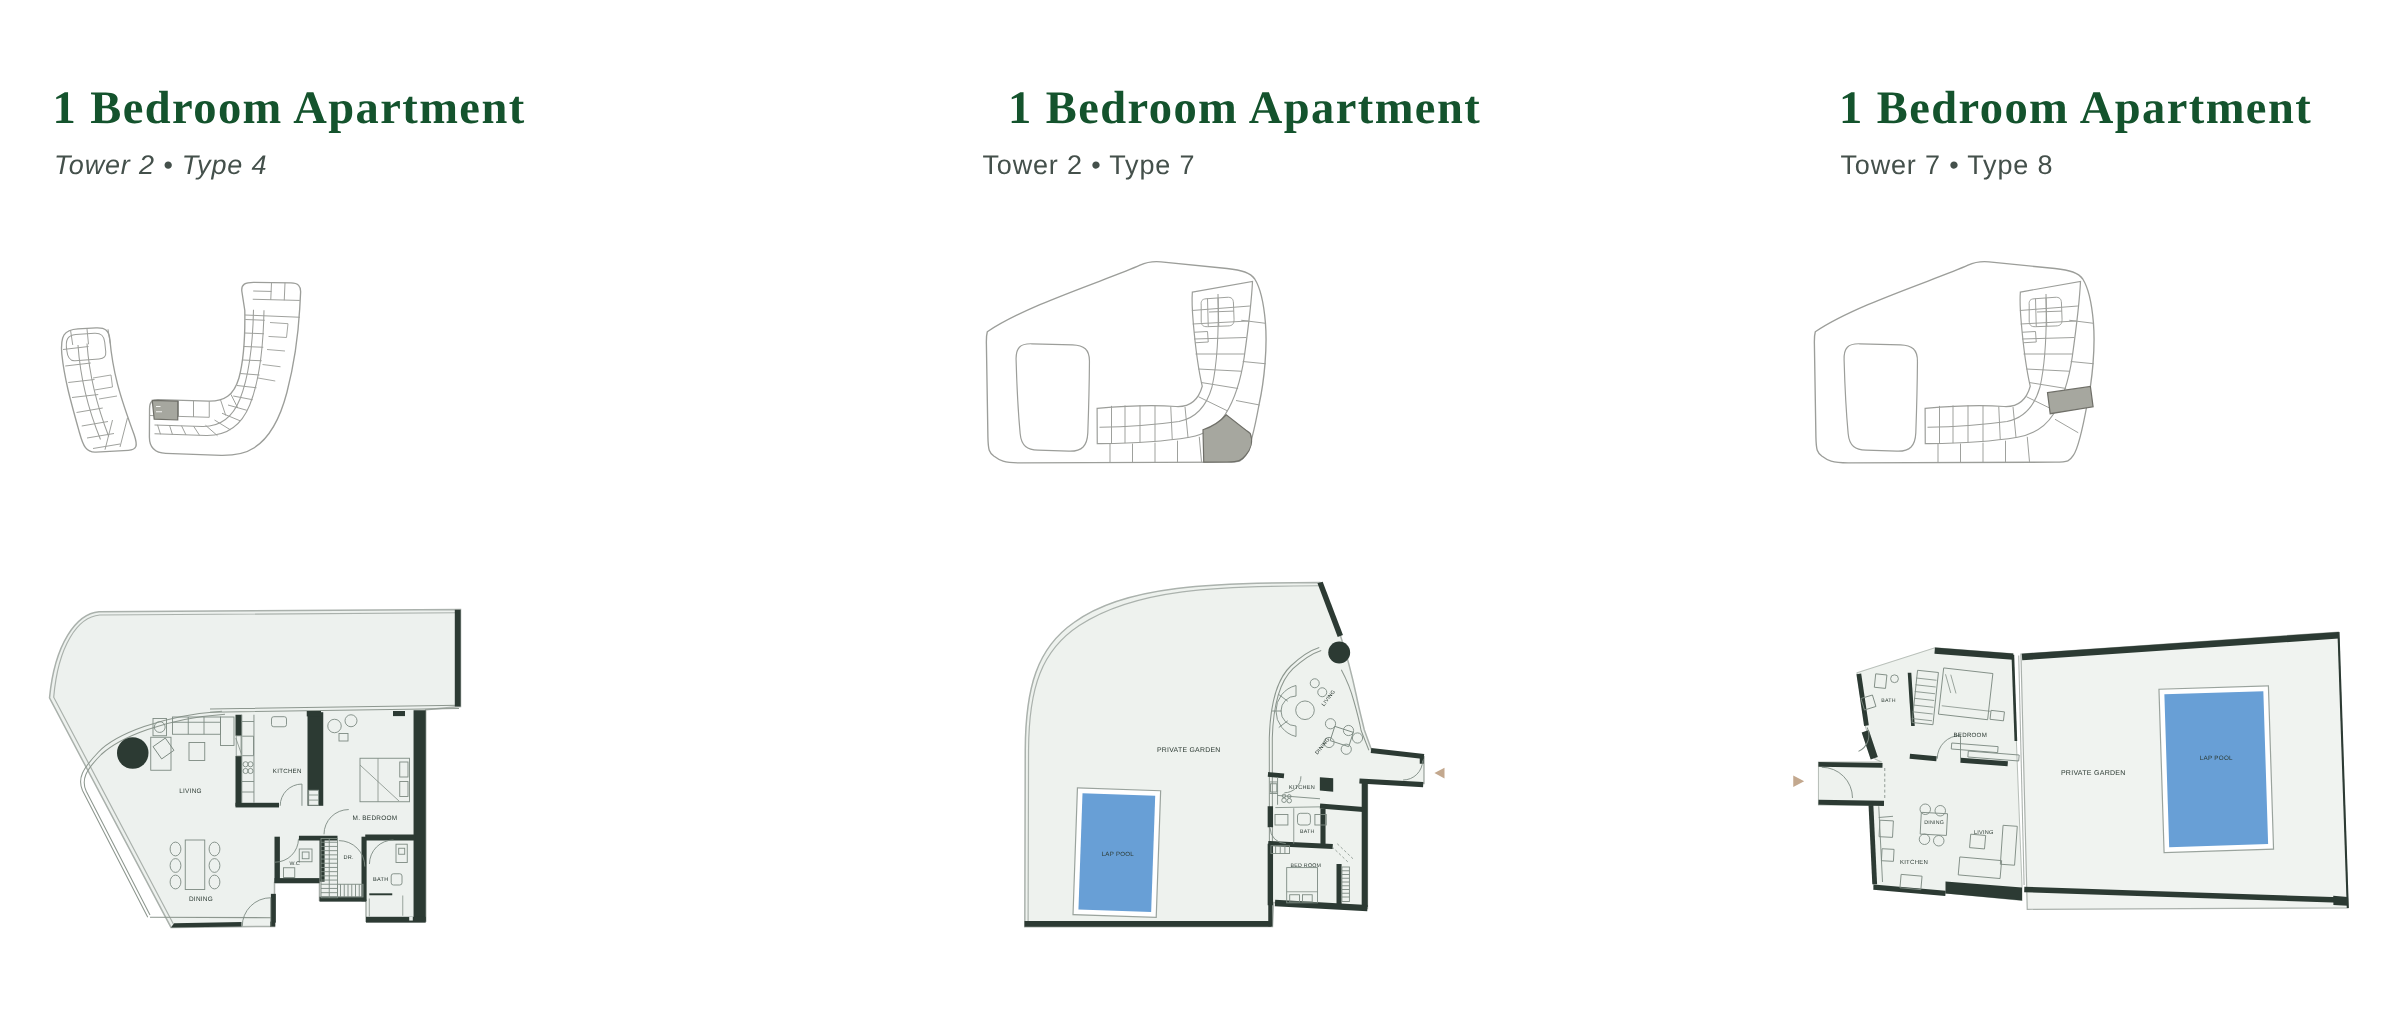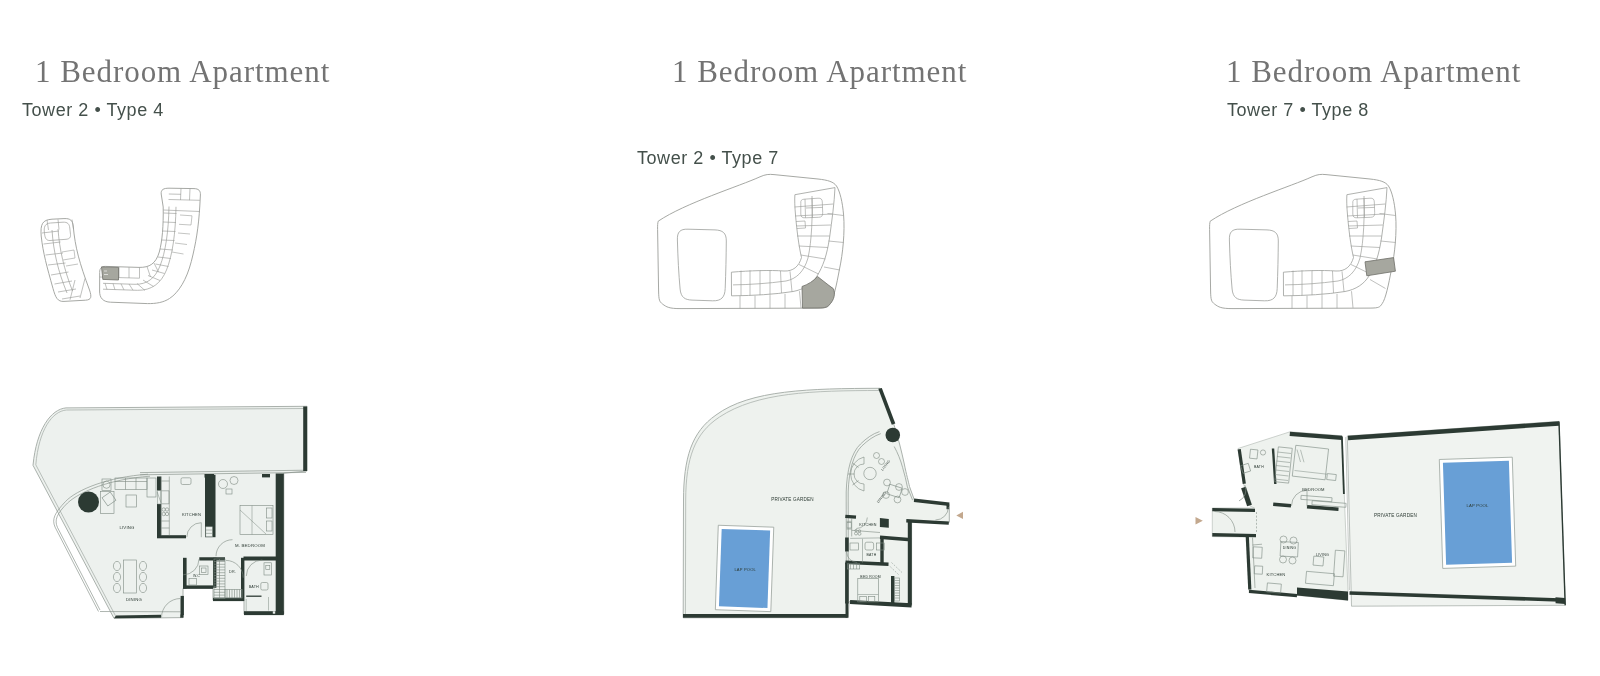--- a/index.html
+++ b/index.html
@@ -1,29 +1,29 @@
 <!DOCTYPE html>
 <html><head>
 <meta charset="utf-8">
 <style>
   html,body{margin:0;padding:0;}
   body{width:1600px;height:676px;background:#ffffff;position:relative;overflow:hidden;
        font-family:"Liberation Sans",sans-serif;}
-  .hd{position:absolute;top:54px;font-family:"Liberation Serif",serif;font-weight:400;
-      font-size:31px;line-height:36px;letter-spacing:0.95px;color:#737373;text-align:center;}
+  .hd{position:absolute;top:54px;font-family:"Liberation Serif",serif;font-weight:700;
+      font-size:31px;line-height:36px;letter-spacing:0.95px;color:#14532d;text-align:center;}
   .sub{position:absolute;top:100px;font-size:18px;line-height:21px;letter-spacing:0.55px;color:#44504b;}
   svg{position:absolute;display:block;}
   .lbl{fill:#2c3a33;font-family:"Liberation Sans",sans-serif;letter-spacing:0.35px;}
 </style>
 </head>
 <body>
   <div class="hd" style="left:35px;">1 Bedroom Apartment</div>
-  <div class="sub" style="left:22px;">Tower 2 • Type 4</div>
+  <div class="sub" style="left:36px;font-style:italic;">Tower 2 • Type 4</div>
   <div class="hd" style="left:672px;">1 Bedroom Apartment</div>
-  <div class="sub" style="left:637px;margin-top:48px;">Tower 2 • Type 7</div>
+  <div class="sub" style="left:655px;">Tower 2 • Type 7</div>
   <div class="hd" style="left:1226px;">1 Bedroom Apartment</div>
   <div class="sub" style="left:1227px;">Tower 7 • Type 8</div>
 
   <svg style="left:28px;top:182px;" width="180" height="126" viewBox="28 182 180 126">
     <g fill="none" stroke="#9c9e9a" stroke-width="0.9">
 
       <path d="M41.2,236 C40.2,224 42.5,219.8 52,219.2 L64,218.6 C70.5,218.3 72.6,220.5 73.2,226 C75.2,248 79.5,263 89.5,290 C91.8,297 91.5,299.8 85.5,300.2 L64,301.4 C57.5,301.8 55.5,297.5 53,288.5 C47,267 43,253 41.2,236 Z"></path>
       <path d="M44.5,233.5 C43.5,226.5 45,223.5 50.5,223 L63,222.2 C67.5,222 69.3,223.8 69.8,228 L70.5,234.5 C70.8,237.5 69.5,239 66,239.3 L50,240.5 C46.5,240.7 45,238.5 44.5,233.5 Z" stroke-width="0.7"></path>
 
       <path d="M52,230 C53.5,252 58,271 67,293" stroke-width="0.7"></path>

